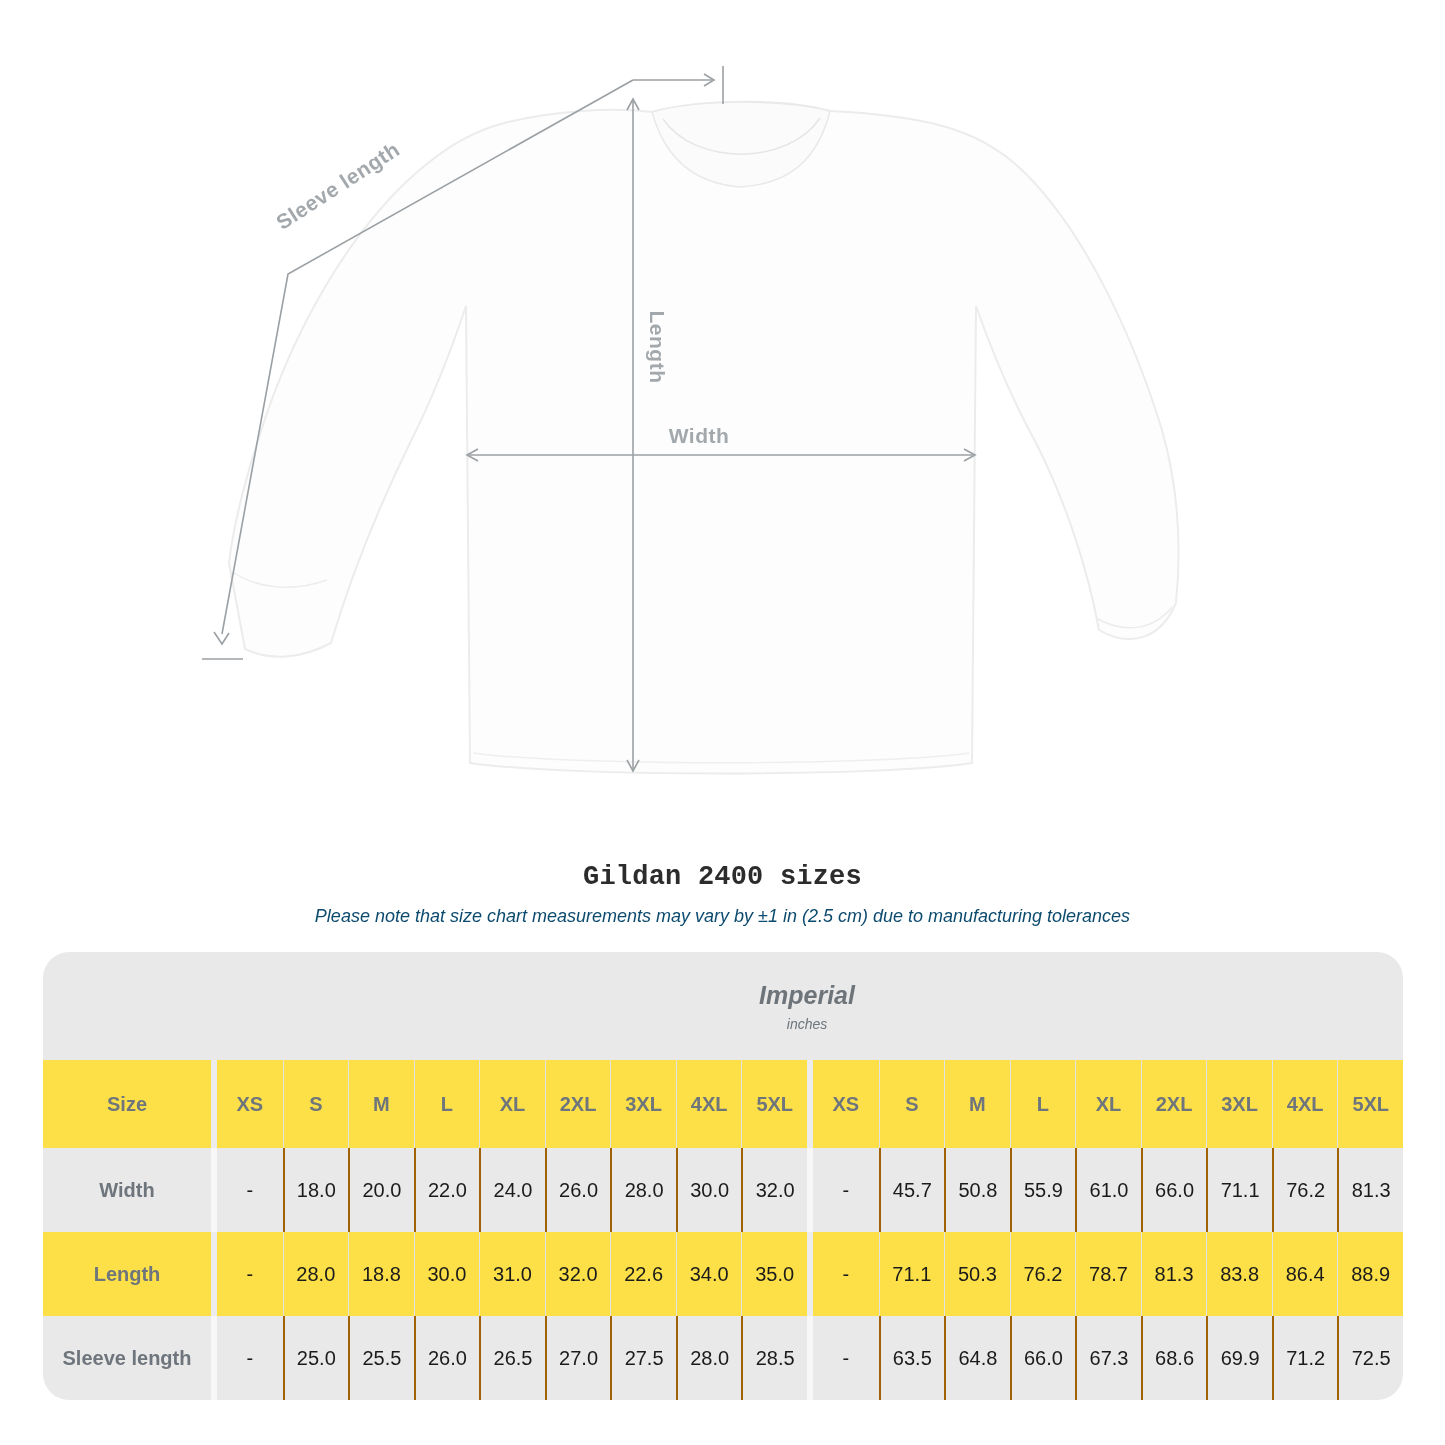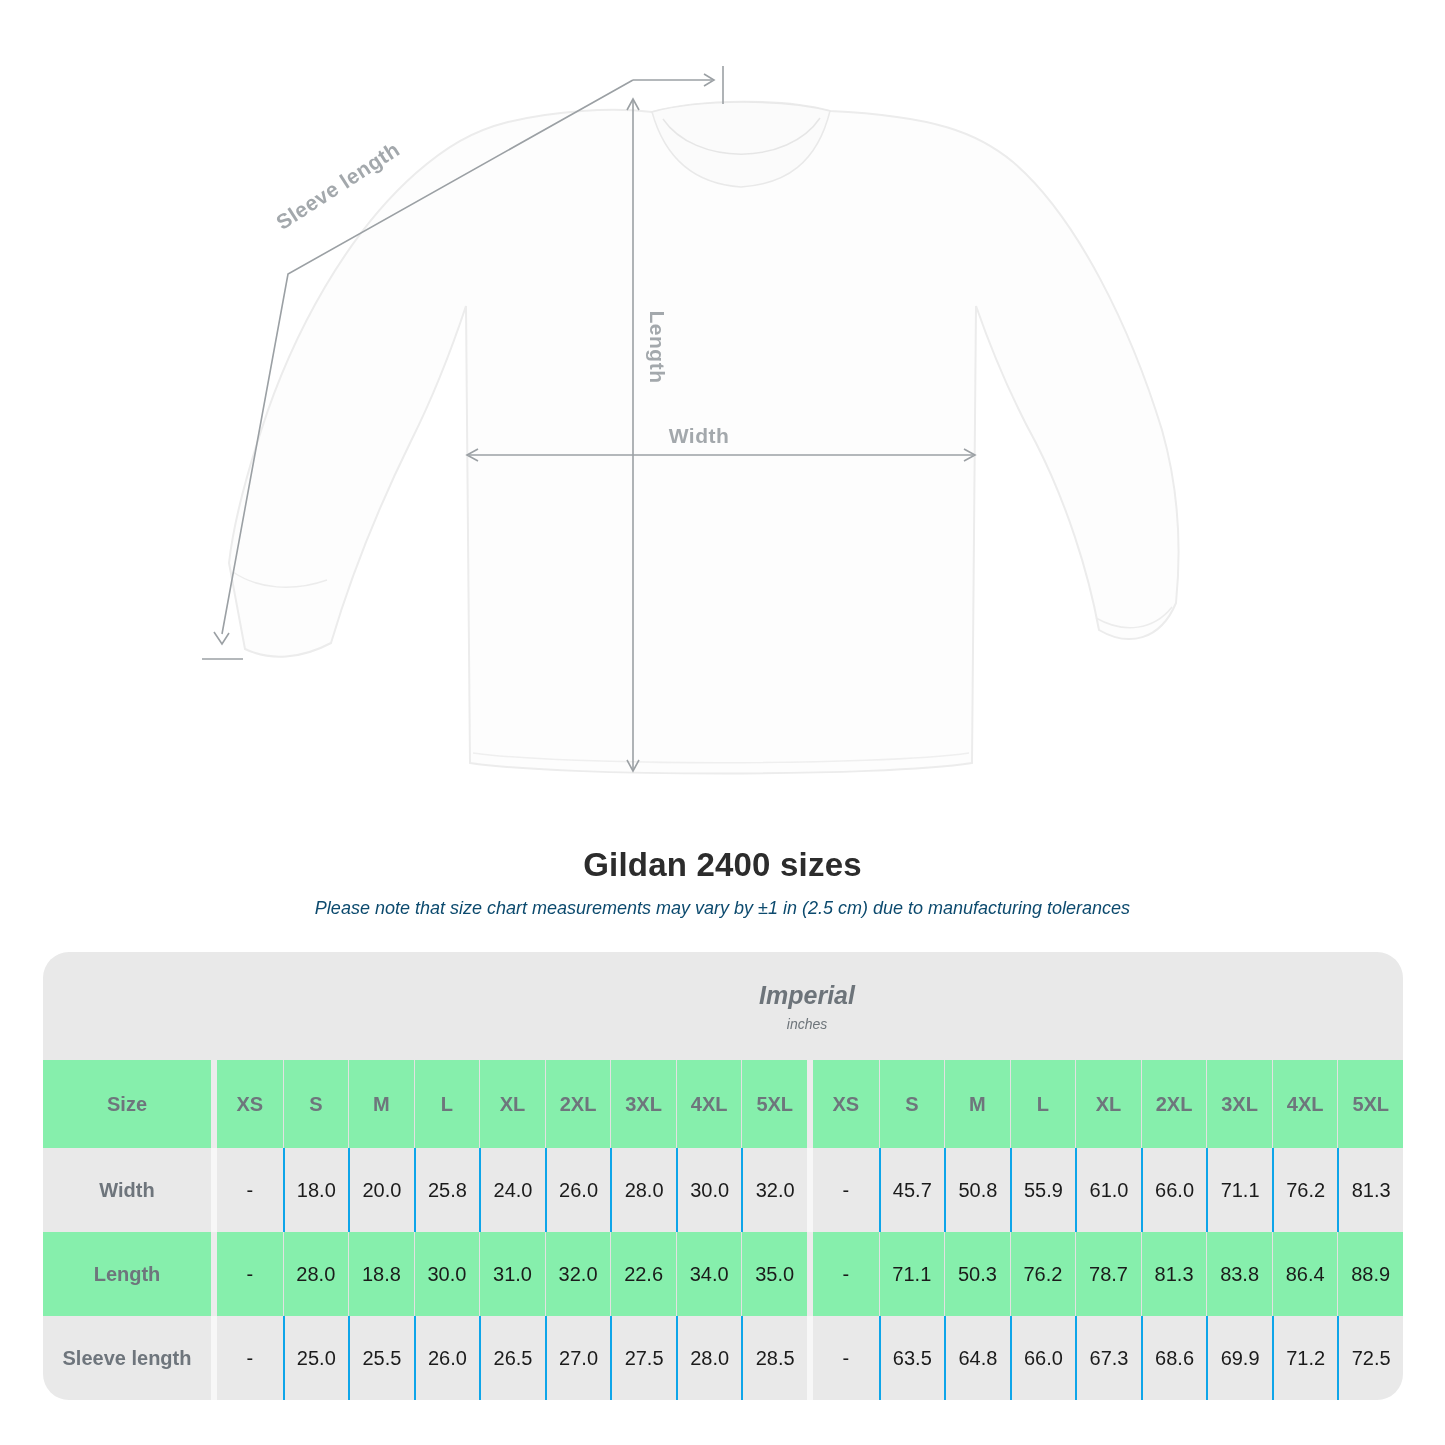--- a/index.html
+++ b/index.html
@@ -12,45 +12,45 @@
   .diagram svg{position:absolute;left:0;top:0;}
   .lbl{
     position:absolute;font-weight:bold;color:#a3a8ac;font-size:21px;
     letter-spacing:.5px;white-space:nowrap;
   }
   .lbl-sleeve{left:338px;top:186px;transform:translate(-50%,-50%) rotate(-33deg);}
   .lbl-length{left:657px;top:347px;transform:translate(-50%,-50%) rotate(90deg);}
   .lbl-width{left:699px;top:436px;transform:translate(-50%,-50%);}
   
   .titles{position:absolute;left:0;top:846px;width:100%;text-align:center;}
-  .titles h1{margin:0 0 14px;font-size:33px;color:#2c2c2c;letter-spacing:.2px;}
+  .titles h1{margin:16px 0 14px;font-size:27px;color:#2c2c2c;letter-spacing:.2px;font-family:Liberation Mono, monospace;}
   .titles p{margin:0;font-size:18px;font-style:italic;color:#0c4a6e;}
   
   .size-table{
     position:absolute;left:43px;top:952px;width:1360px;height:448px;
     border-radius:26px;overflow:hidden;background:#fff;
     display:grid;
     grid-template-columns:168px 6px repeat(9,1fr) 6px repeat(9,1fr);
     grid-template-rows:108px 88px 84px 84px 84px;
   }
   .band{grid-column:1/-1;background:#e9e9e9;display:flex;}
   .band-spacer{width:174px;}
   .band-gap{width:6px;}
   .band-group{flex:1;display:flex;flex-direction:column;align-items:center;justify-content:center;gap:6px;color:#6d747a;}
   .band-name{font-size:25px;font-weight:bold;font-style:italic;}
   .band-sub{font-size:14px;font-style:italic;}
   .c{display:flex;align-items:center;justify-content:center;font-size:20px;}
   .h,.rl{font-weight:bold;color:#6e757c;}
   .v{color:#1b1b1b;}
-  .w{background:#86efac;}
+  .w{background:#fde047;}
   .g{background:#e9e9e9;}
   .gap.w{background:#ececec;}
   .gap.g{background:#f7f7f7;}
   .c.w.bl{border-left:1px solid #e2e2e2;}
-  .c.g.bl{border-left:2px solid #0ea5e9;}
+  .c.g.bl{border-left:2px solid #a16207;}
 </style>
 </head>
 <body>
 
 <div class="diagram">
   <svg width="1445" height="840" viewBox="0 0 1445 840">
 
     <path d="M 652 112
          C 610 107 555 111 508 122
          C 472 131 446 147 416 173
@@ -134,21 +134,21 @@
   <div class="c h w bl">2XL</div>
   <div class="c h w bl">3XL</div>
   <div class="c h w bl">4XL</div>
   <div class="c h w bl">5XL</div>
 
   <div class="c rl g">Width</div>
   <div class="gap g"></div>
   <div class="c v g">-</div>
   <div class="c v g bl">18.0</div>
   <div class="c v g bl">20.0</div>
-  <div class="c v g bl">25.8</div>
+  <div class="c v g bl">22.0</div>
   <div class="c v g bl">24.0</div>
   <div class="c v g bl">26.0</div>
   <div class="c v g bl">28.0</div>
   <div class="c v g bl">30.0</div>
   <div class="c v g bl">32.0</div>
   <div class="gap g"></div>
   <div class="c v g">-</div>
   <div class="c v g bl">45.7</div>
   <div class="c v g bl">50.8</div>
   <div class="c v g bl">55.9</div>

